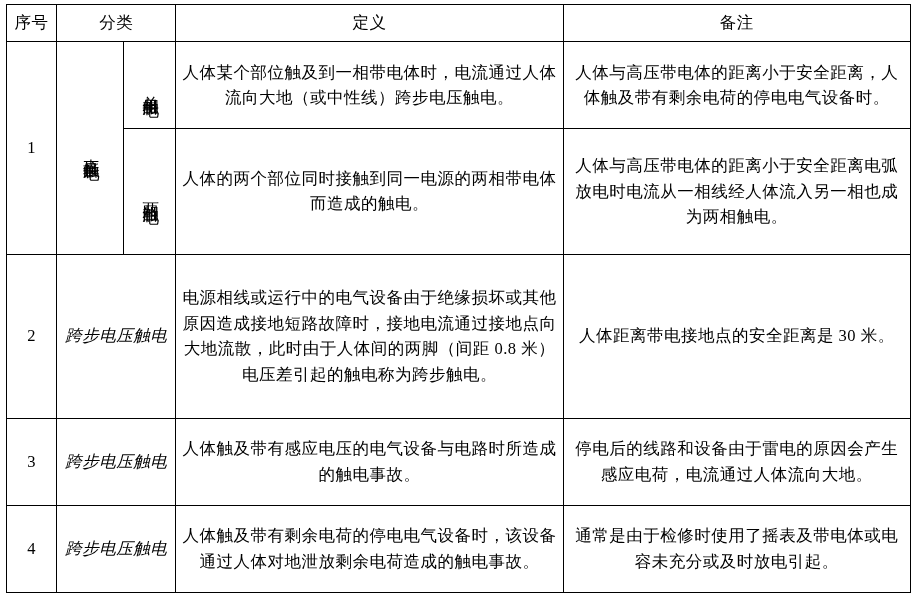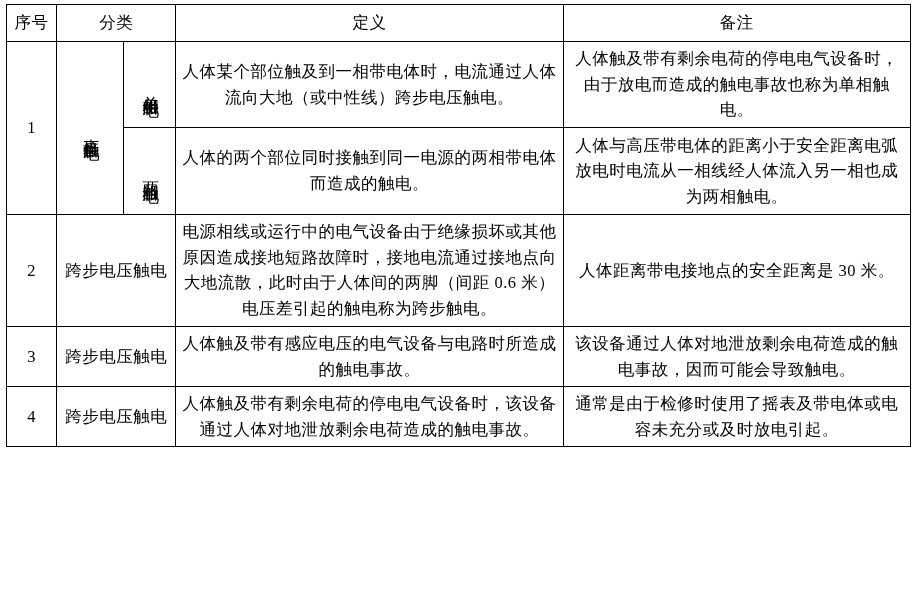--- a/index.html
+++ b/index.html
@@ -16,21 +16,21 @@
   }
   .sheet {
     width: 917px;
     height: 597px;
     box-sizing: border-box;
     padding: 4px 6px 4px 6px;
   }
   table.grid {
     border-collapse: collapse;
     width: 905px;
-    height: 443px;
+    height: 589px;
     table-layout: fixed;
   }
   table.grid td {
     border: 1px solid #000000;
     text-align: center;
     vertical-align: middle;
     font-size: 16.5px;
     line-height: 1.55;
     padding: 3px 6px;
     letter-spacing: 0.5px;
@@ -40,20 +40,21 @@
     font-size: 17px;
     height: 30px;
     padding: 2px 4px;
   }
   td.num {
     font-size: 17px;
     font-family: "Liberation Serif", "DejaVu Serif", serif;
   }
   td.cat {
     font-size: 16.5px;
+    font-style: italic;
   }
   
   td.vert {
     padding: 4px 2px;
   }
   .vtext {
     writing-mode: vertical-rl;
     text-orientation: upright;
     display: inline-block;
     letter-spacing: 2px;
@@ -100,43 +101,43 @@
 
       <tr>
         <td class="num" rowspan="2">1</td>
         <td class="vert" rowspan="2">
           <span class="vtext">直接触电</span>
         </td>
         <td class="vert">
           <span class="vtext">单相触电</span>
         </td>
         <td class="def">人体某个部位触及到一相带电体时，电流通过人体流向大地（或中性线）跨步电压触电。</td>
-        <td class="note">人体触及带有剩余电荷的停电电气设备时，由于放电而造成的触电事故也称为单相触电。</td>
+        <td class="note">人体与高压带电体的距离小于安全距离，人体触及带有剩余电荷的停电电气设备时。</td>
       </tr>
 
       <tr>
         <td class="vert">
           <span class="vtext">两相触电</span>
         </td>
         <td class="def">人体的两个部位同时接触到同一电源的两相带电体而造成的触电。</td>
         <td class="note">人体与高压带电体的距离小于安全距离电弧放电时电流从一相线经人体流入另一相也成为两相触电。</td>
       </tr>
 
       <tr>
         <td class="num">2</td>
         <td class="cat" colspan="2">跨步电压触电</td>
-        <td class="def">电源相线或运行中的电气设备由于绝缘损坏或其他原因造成接地短路故障时，接地电流通过接地点向大地流散，此时由于人体间的两脚（间距 0.6 米）电压差引起的触电称为跨步触电。</td>
+        <td class="def">电源相线或运行中的电气设备由于绝缘损坏或其他原因造成接地短路故障时，接地电流通过接地点向大地流散，此时由于人体间的两脚（间距 0.8 米）电压差引起的触电称为跨步触电。</td>
         <td class="note">人体距离带电接地点的安全距离是 30 米。</td>
       </tr>
 
       <tr>
         <td class="num">3</td>
         <td class="cat" colspan="2">跨步电压触电</td>
         <td class="def">人体触及带有感应电压的电气设备与电路时所造成的触电事故。</td>
-        <td class="note">该设备通过人体对地泄放剩余电荷造成的触电事故，因而可能会导致触电。</td>
+        <td class="note">停电后的线路和设备由于雷电的原因会产生感应电荷，电流通过人体流向大地。</td>
       </tr>
 
       <tr>
         <td class="num">4</td>
         <td class="cat" colspan="2">跨步电压触电</td>
         <td class="def">人体触及带有剩余电荷的停电电气设备时，该设备通过人体对地泄放剩余电荷造成的触电事故。</td>
         <td class="note">通常是由于检修时使用了摇表及带电体或电容未充分或及时放电引起。</td>
       </tr>
     </tbody>
   </table>

